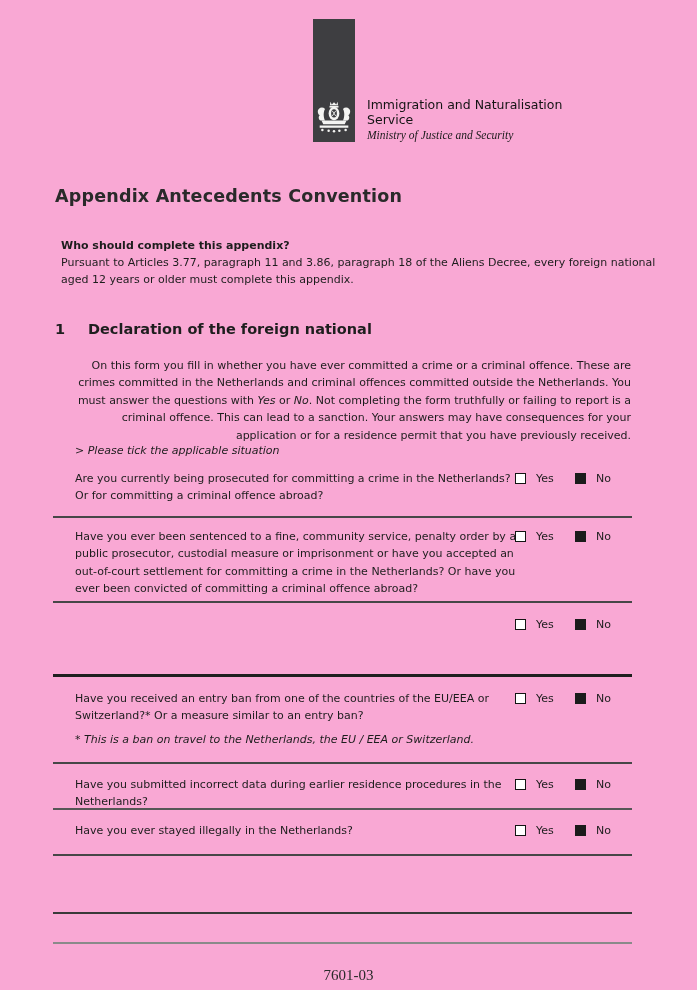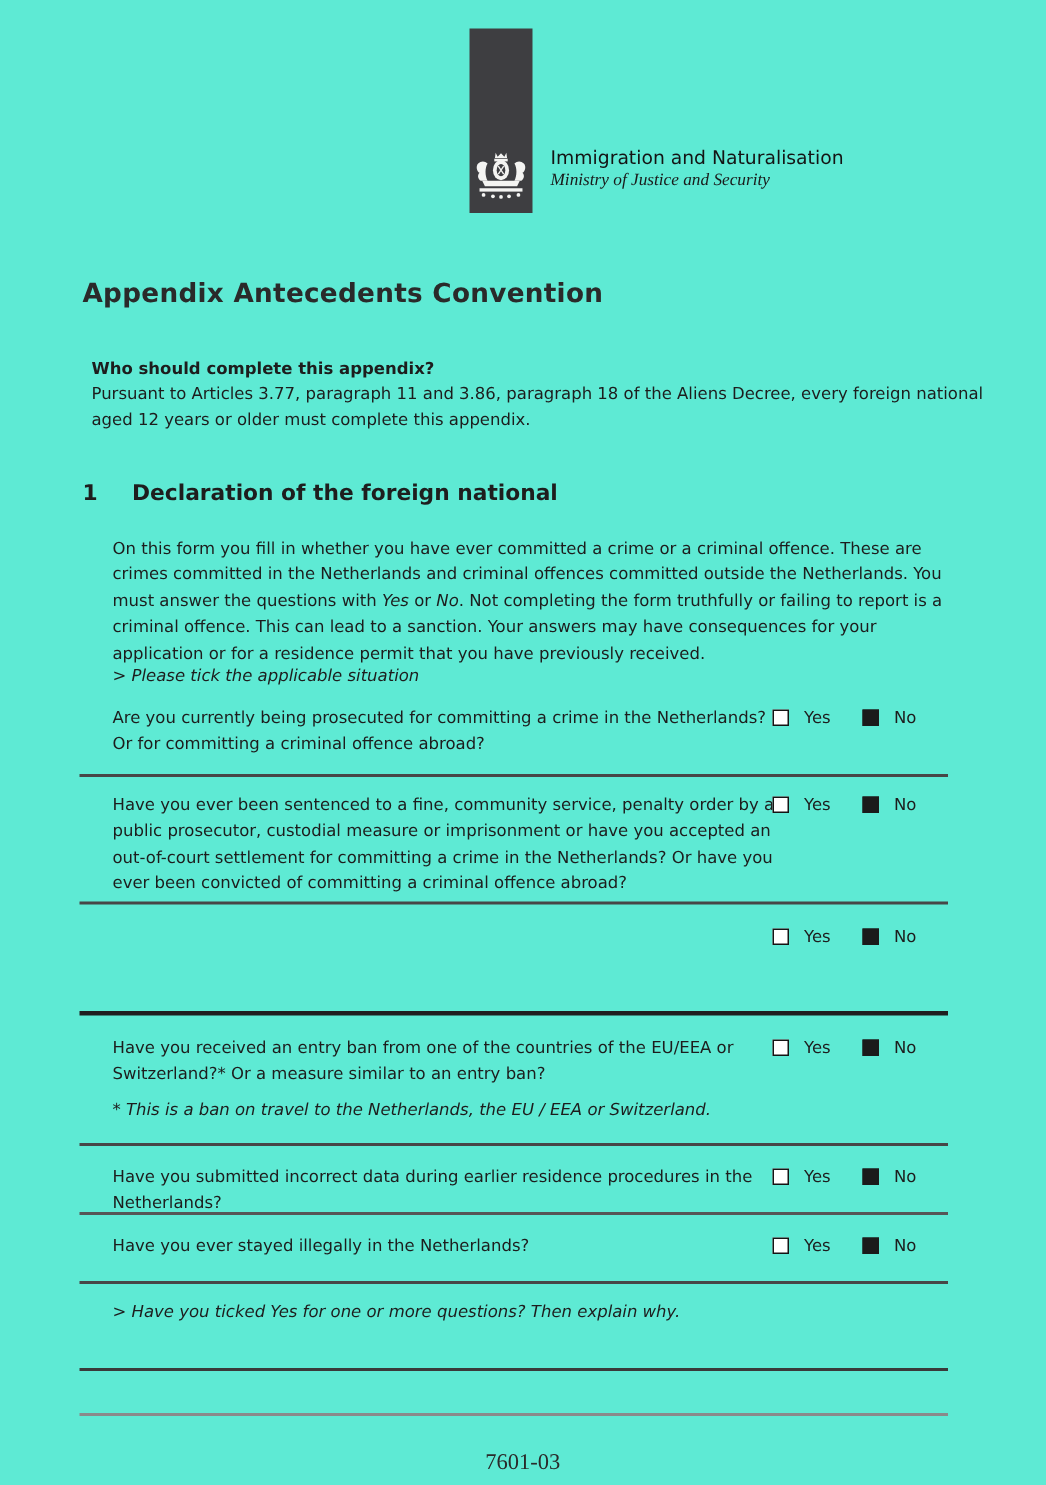--- a/index.html
+++ b/index.html
@@ -1,19 +1,19 @@
 <!DOCTYPE html>
 <html><head>
 <meta charset="utf-8">
 <style>
   html,body{margin:0;padding:0;background:#e8e8e8;}
   .page{
     position:relative;
     width:697px;height:990px;
-    background:#5eead4;
+    background:#f9a8d4;
     margin:0 auto;
     font-family:"DejaVu Sans",sans-serif;
     color:#222;
     overflow:hidden;
   }
   .abs{position:absolute;}
   
   .logo-bar{left:313px;top:19px;width:42px;height:123px;background:#3e3e41;}
   .emblem{position:absolute;bottom:8px;left:50%;transform:translateX(-50%);}
   .org-text{left:367px;top:97px;font-size:12.5px;line-height:15px;color:#141414;}
@@ -21,21 +21,21 @@
   
   .doc-title{left:55px;top:186px;font-size:17.5px;font-weight:bold;color:#2a2a2a;letter-spacing:.2px;}
   
   .intro{left:61px;top:238px;width:596px;font-size:11px;line-height:16.8px;color:#1d1d1d;}
   .intro-heading{font-weight:bold;}
   .it{font-style:italic;}
   .bd{font-weight:bold;}
   
   .sec-num{left:55px;top:321px;font-size:14.5px;font-weight:bold;color:#1e1e1e;}
   .sec-heading{left:88px;top:321px;font-size:14.5px;font-weight:bold;color:#1e1e1e;}
-  .s1-para{left:75px;top:357px;width:556px;font-size:11px;line-height:17.4px;color:#1d1d1d;}
+  .s1-para{left:75px;top:357px;width:556px;font-size:11px;line-height:17.4px;color:#1d1d1d;text-align:right;}
   .instruction{left:75px;top:444px;font-size:11px;font-style:italic;color:#1d1d1d;}
   
   .q-row{left:75px;width:560px;}
   .q-text{width:442px;font-size:11px;line-height:17.4px;color:#1d1d1d;}
   .q-answers{position:absolute;left:440px;top:2px;display:flex;align-items:center;}
   .checkbox{width:11px;height:11px;border:1.7px solid #141414;background:#fff;box-sizing:border-box;flex:none;}
   .checkbox.checked{background:#1b1b1b;border-color:#1b1b1b;}
   .ans-label{font-size:11px;color:#1d1d1d;margin-left:10px;}
   .ans-label.yes{width:24px;margin-right:15px;}
   .sep{left:53px;width:579px;height:0;border-top:2px solid #474747;}
@@ -71,20 +71,21 @@
       <g fill="#3e3e41">
         <ellipse cx="20" cy="15" rx="3.2" ry="4.6"></ellipse>
       </g>
       <g fill="#f4f4f2">
         <path d="M18 12 L22 18 M18 18 L22 12" stroke="#f4f4f2" stroke-width="1"></path>
       </g>
     </svg>
   </div>
   <div class="abs org-text">
     <div>Immigration and Naturalisation</div>
+    <div>Service</div>
     <div class="ministry">Ministry of Justice and Security</div>
   </div>
 
   <div class="abs doc-title">Appendix Antecedents Convention</div>
 
   <div class="abs intro">
     <div class="intro-heading">Who should complete this appendix?</div>
     <div><span>Pursuant to Articles 3.77, paragraph 11 and 3.86, paragraph 18 of the Aliens Decree, every foreign national aged 12 years or older must complete this appendix.</span></div>
   </div>
 
@@ -154,19 +155,18 @@
     <div class="q-text">Have you ever stayed illegally in the Netherlands?</div>
     <div class="q-answers">
       <span class="checkbox"></span>
       <span class="ans-label yes">Yes</span>
       <span class="checkbox checked"></span>
       <span class="ans-label">No</span>
     </div>
   </div>
   <div class="abs sep" style="top:854px"></div>
 
-  <div class="abs explain">&gt; Have you ticked Yes for one or more questions? Then explain why.</div>
   <div class="abs ans-line" style="top:912px"></div>
   <div class="abs ans-line l2" style="top:942px"></div>
 
   <div class="abs footer-code">7601-03</div>
 
 </div>
 
 </body></html>

